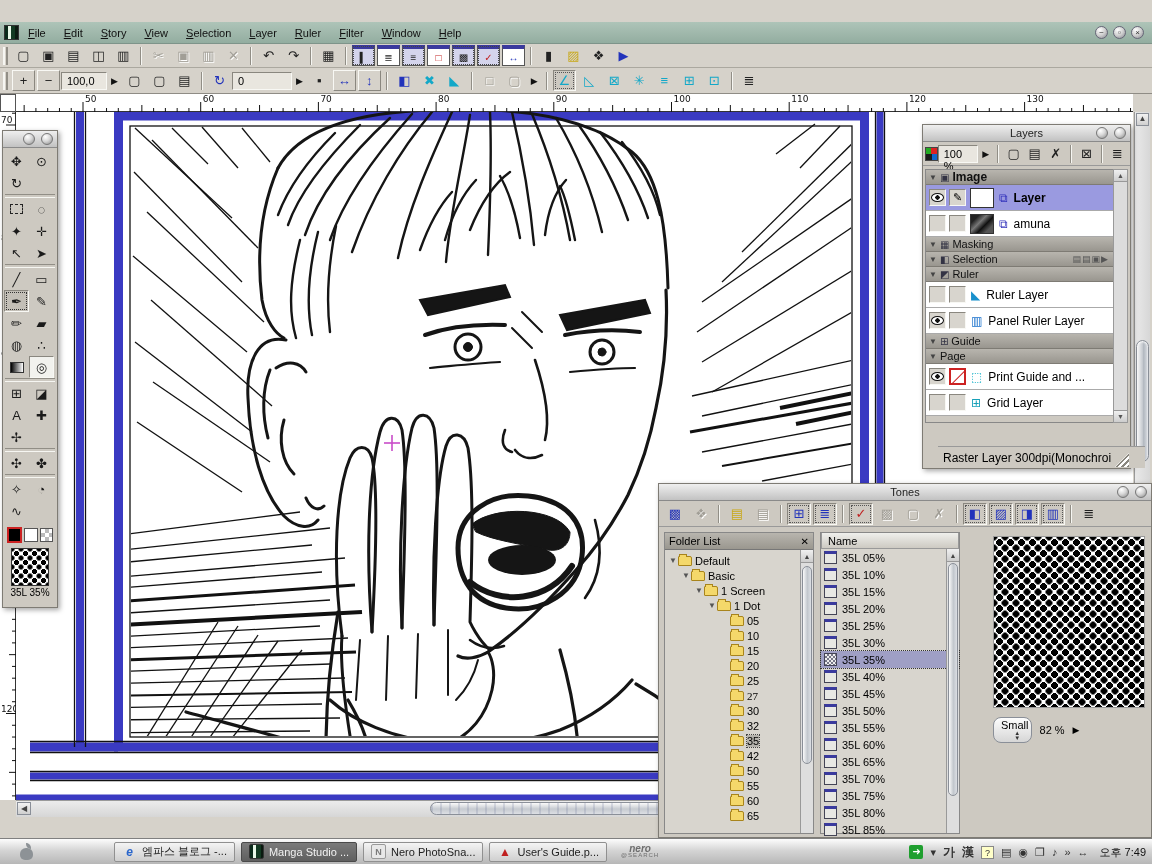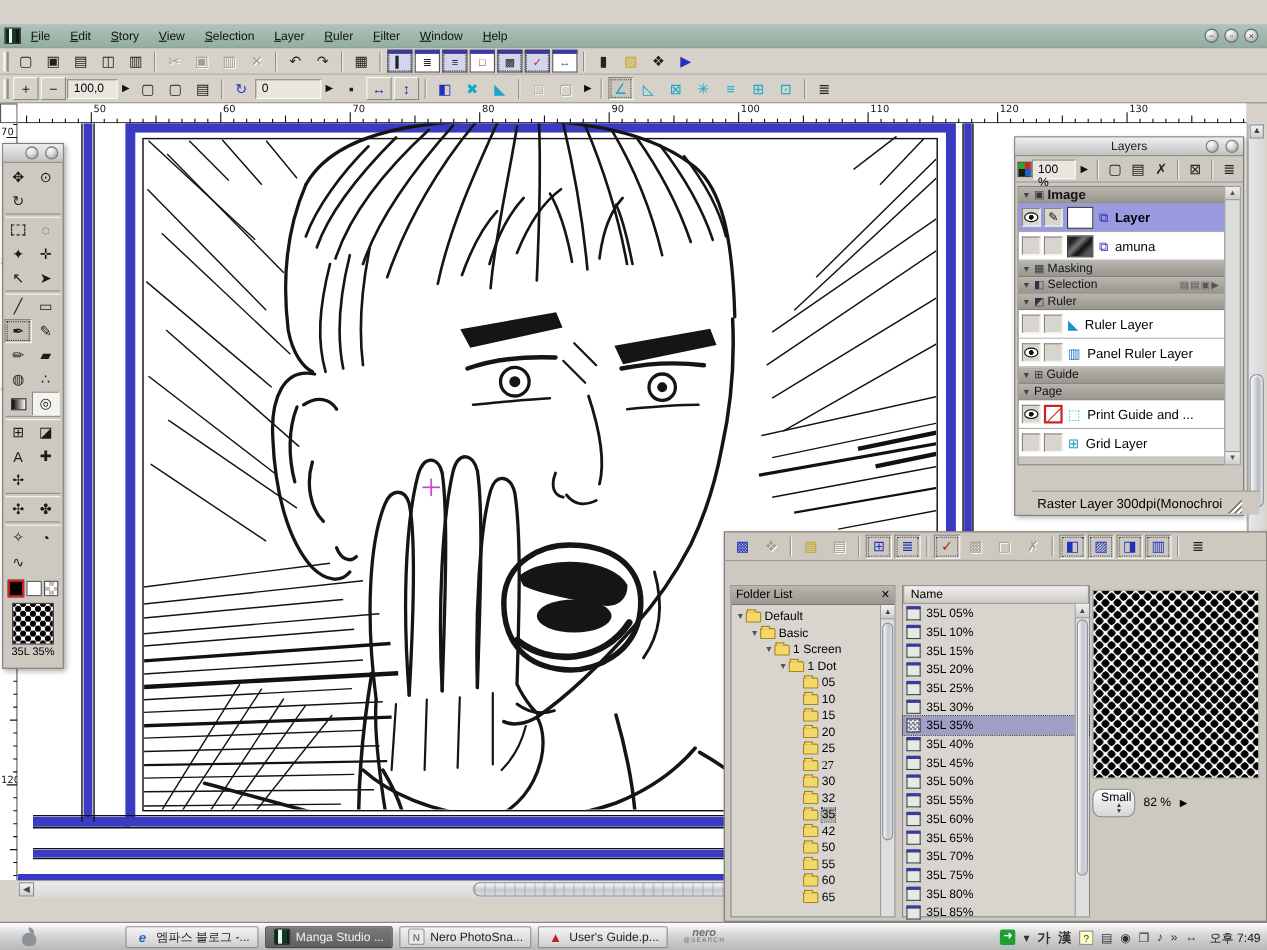--- a/index.html
+++ b/index.html
@@ -168,21 +168,21 @@
   .tree-row { height:15px; display:flex; align-items:center; font-size:11px; white-space:nowrap; overflow:hidden; }
   .tree-row .tri { font-size:8px; color:#555; width:9px; }
   .fold { width:14px; height:10px; background:#f4d86a; border:1px solid #a8841c; border-radius:1px 2px 1px 1px; position:relative; margin-right:3px; flex:none; }
   .fold::before { content:""; position:absolute; left:0; top:-3px; width:6px; height:2px; background:#f4d86a; border:1px solid #a8841c; border-bottom:none; }
   .tree-row .tlabel.sel { background:#b4b2ac; outline:1px dotted #444; }
   .pane-sb { position:absolute; right:0; top:17px; width:13px; bottom:0; background:#dedede; border-left:1px solid #999; }
   .pane-sb .pill { position:absolute; left:1px; top:16px; width:10px; height:70%; border-radius:5px; border:1px solid #8a8f98;
     background:linear-gradient(90deg,#fafafa,#c2c7cd 55%,#dcdfe4); }
   .pane-sb .ar { position:absolute; left:0; width:12px; height:13px; font-size:7px; text-align:center; line-height:13px;
     background:linear-gradient(180deg,#f0f0f0,#cdcdcd); border-bottom:1px solid #999; color:#444; }
-  #list-pane { left:161px; top:48px; width:171px; height:302px; background:#d8d5ce; }
+  #list-pane { left:161px; top:48px; width:140px; height:302px; background:#d8d5ce; }
   #list-hdr { height:16px; background:linear-gradient(180deg,#efefec,#cdcac2); border:1px solid #999; border-top:none;
     display:flex; align-items:center; padding-left:6px; }
   .tone-row { height:17px; display:flex; align-items:center; gap:5px; padding-left:3px; font-size:11px; }
   .tone-row .tico { width:13px; height:13px; border:1px solid #445; background:#e8e8e4; border-top:3px solid #3a3a9e; flex:none; }
   .tone-row.sel { background:#9f9fc5; outline:1px dotted #333; }
   .tone-row.sel .tico { background:conic-gradient(#778 0 25%, #eee 0 50%, #778 0 75%, #eee 0) 0 0/4px 4px; border-top:1px solid #445; }
   #preview-pane { left:332px; top:48px; width:157px; height:302px; background:#cdc9c1; border:none; }
   #preview-box { position:absolute; left:2px; top:4px; width:152px; height:172px; border:1px solid #999; background-color:#fff;
     background-image:radial-gradient(circle,#000 3.4px,transparent 3.6px),radial-gradient(circle,#000 3.4px,transparent 3.6px);
     background-size:11px 11px; background-position:0 0,5.5px 5.5px; }
@@ -967,20 +967,27 @@
       </div>
     <div id="layers-vsb">
       <div class="ar" style="position:absolute;top:0;left:0;width:13px;height:12px;font-size:7px;text-align:center;line-height:12px;color:#555;background:linear-gradient(180deg,#f0f0f0,#cdcdcd);border-bottom:1px solid #999;">▲</div>
       <div class="ar" style="position:absolute;bottom:0;left:0;width:13px;height:12px;font-size:7px;text-align:center;line-height:12px;color:#555;background:linear-gradient(180deg,#f0f0f0,#cdcdcd);border-top:1px solid #999;">▼</div>
     </div>
     <div id="layers-status">Raster Layer 300dpi(Monochroi</div>
     <div class="gripper"></div>
   </div>
 
   <div id="tonespal" class="palette">
+    <div class="pal-title">
+      <span>Tones</span>
+      <div class="round-btns">
+        <div class="rbtn"></div>
+        <div class="rbtn"></div>
+      </div>
+    </div>
     <div id="tones-tb">
         <div class="tbtn">
           <span class="blue">▩</span>
         </div>
         <div class="tbtn disabled">
           <span>❖</span>
         </div>
         <div class="tb-sep"></div>
         <div class="tbtn">
           <span class="yellow">▤</span>

